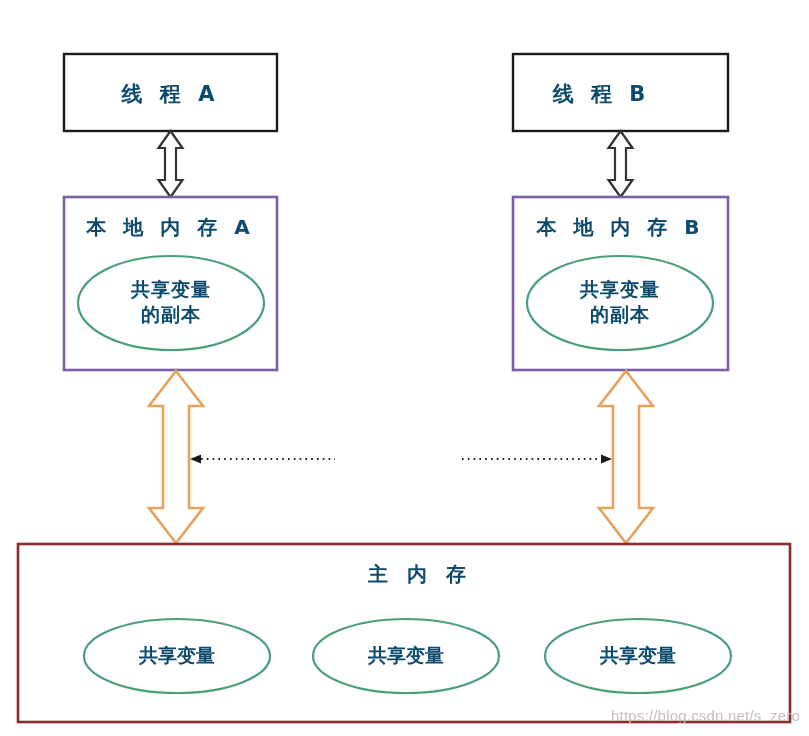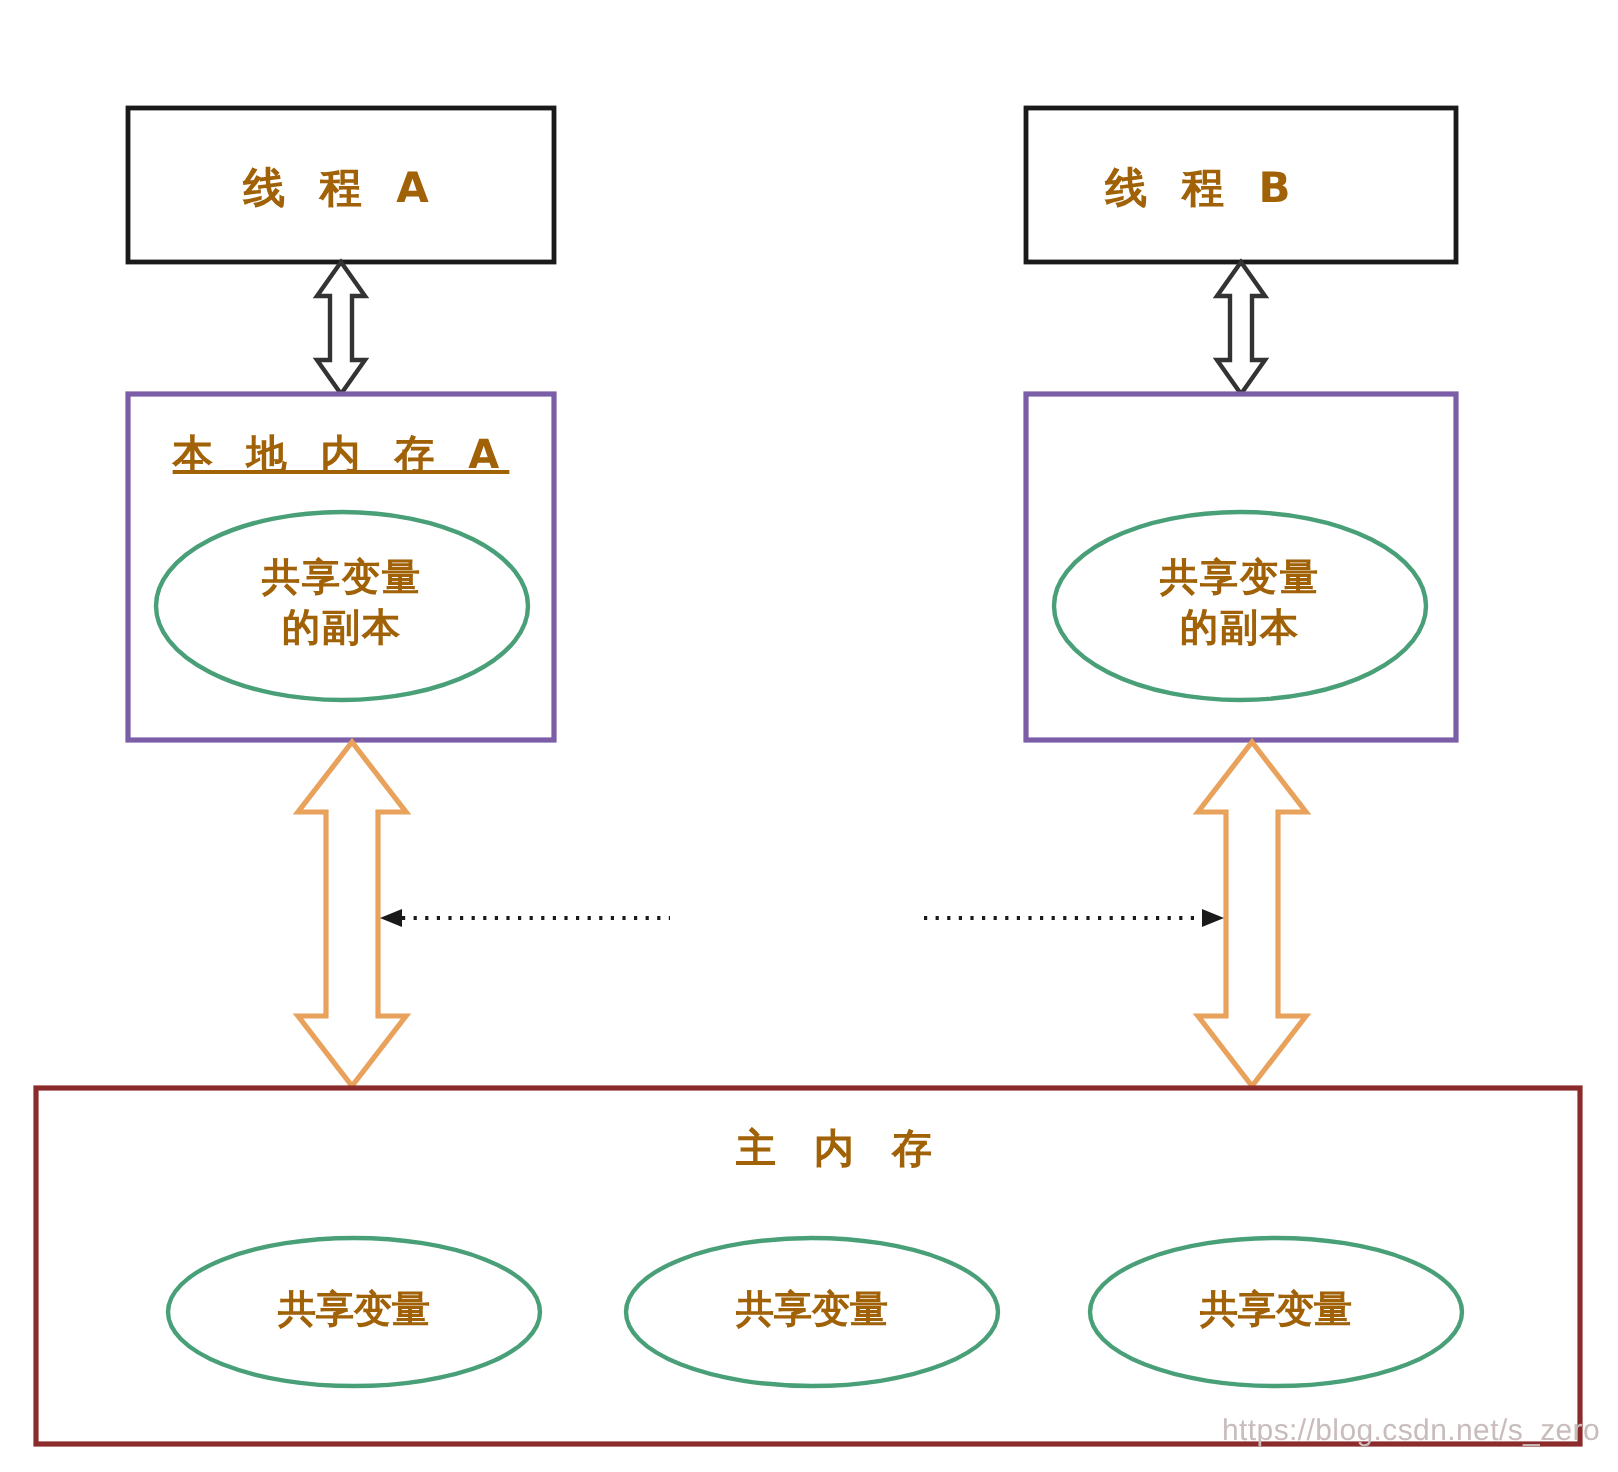--- a/index.html
+++ b/index.html
@@ -19,21 +19,21 @@
   }
   #svg-layer {
     position: absolute;
     left: 0;
     top: 0;
     width: 809px;
     height: 736px;
   }
   .lbl {
     position: absolute;
-    color: #a16207;
+    color: #0c4a6e;
     text-align: center;
     white-space: nowrap;
     line-height: 1.25;
     font-weight: bold;
   }
   .thread-title {
     font-size: 21px;
     letter-spacing: 5px;
   }
   .local-title {
@@ -156,22 +156,23 @@
 
     <ellipse cx="177" cy="656" rx="93" ry="37" fill="#ffffff" stroke="#49a078" stroke-width="2.2"></ellipse>
     <ellipse cx="406" cy="656" rx="93" ry="37" fill="#ffffff" stroke="#49a078" stroke-width="2.2"></ellipse>
     <ellipse cx="638" cy="656" rx="93" ry="37" fill="#ffffff" stroke="#49a078" stroke-width="2.2"></ellipse>
   </svg>
 
   <div class="lbl thread-title" style="left:64px; top:81px; width:213px;">线 程 A</div>
 
   <div class="lbl thread-title" style="left:513px; top:81px; width:177px;">线 程 B</div>
 
-  <div class="lbl local-title" style="left:64px; top:215px; width:213px;text-decoration:underline;">本 地 内 存 A</div>
+  <div class="lbl local-title" style="left:64px; top:215px; width:213px;">本 地 内 存 A</div>
 
+  <div class="lbl local-title" style="left:513px; top:215px; width:215px;">本 地 内 存 B</div>
 
   <div class="lbl ellipse-text-2l" style="left:96px; top:277px; width:150px;">
     <div>共享变量</div>
     <div>的副本</div>
   </div>
 
   <div class="lbl ellipse-text-2l" style="left:545px; top:277px; width:150px;">
     <div>共享变量</div>
     <div>的副本</div>
   </div>

